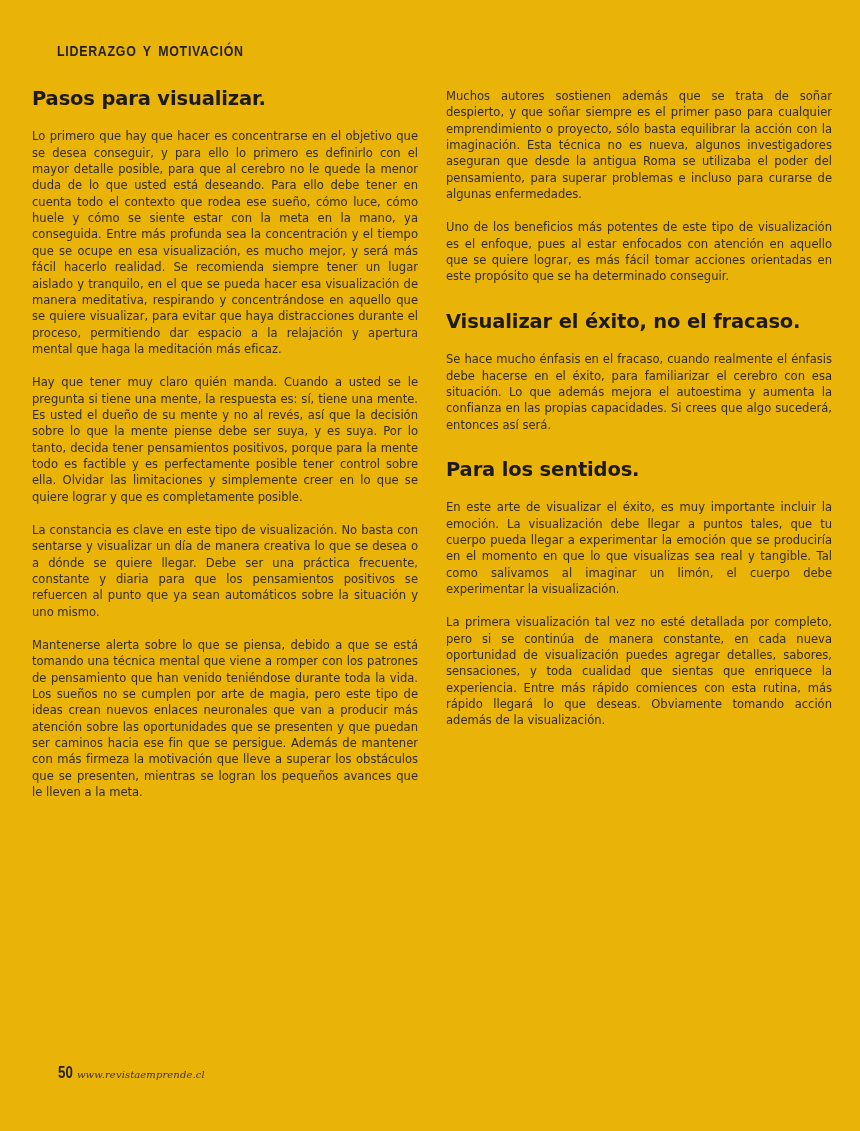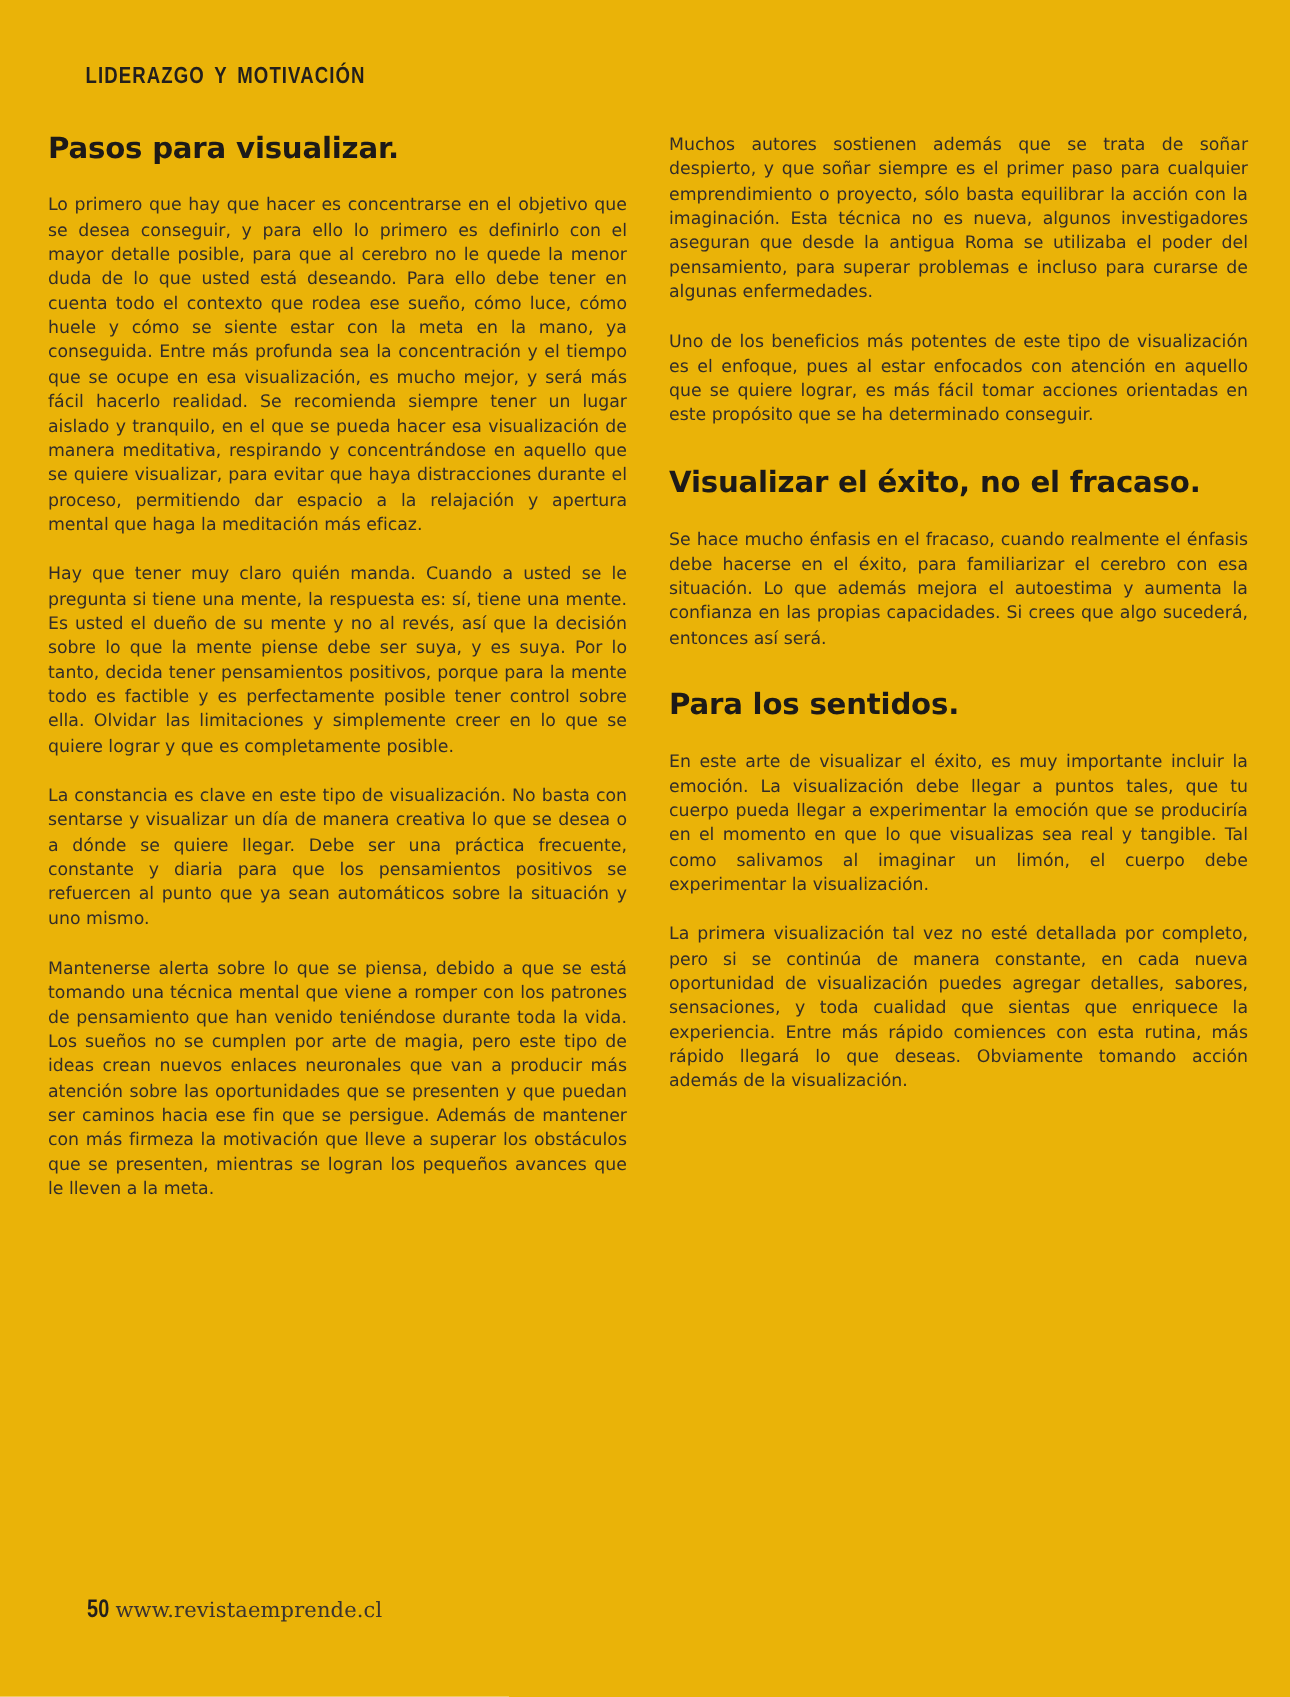--- a/index.html
+++ b/index.html
@@ -90,21 +90,22 @@
     font-family: "Liberation Sans Narrow", "Liberation Sans", sans-serif;
     font-weight: 700;
     font-size: 17px;
     color: #231f1d;
     transform: scaleX(0.78);
     transform-origin: left baseline;
     display: inline-block;
   }
   .site {
     font-family: "DejaVu Serif", serif;
-    font-size: 14px;
+    font-style: italic;
+    font-size: 10px;
     letter-spacing: 0.1px;
     color: #3a3330;
   }
 </style>
 </head>
 <body>
 
 <div class="page">
 
   <div class="running-head">LIDERAZGO Y MOTIVACIÓN</div>

